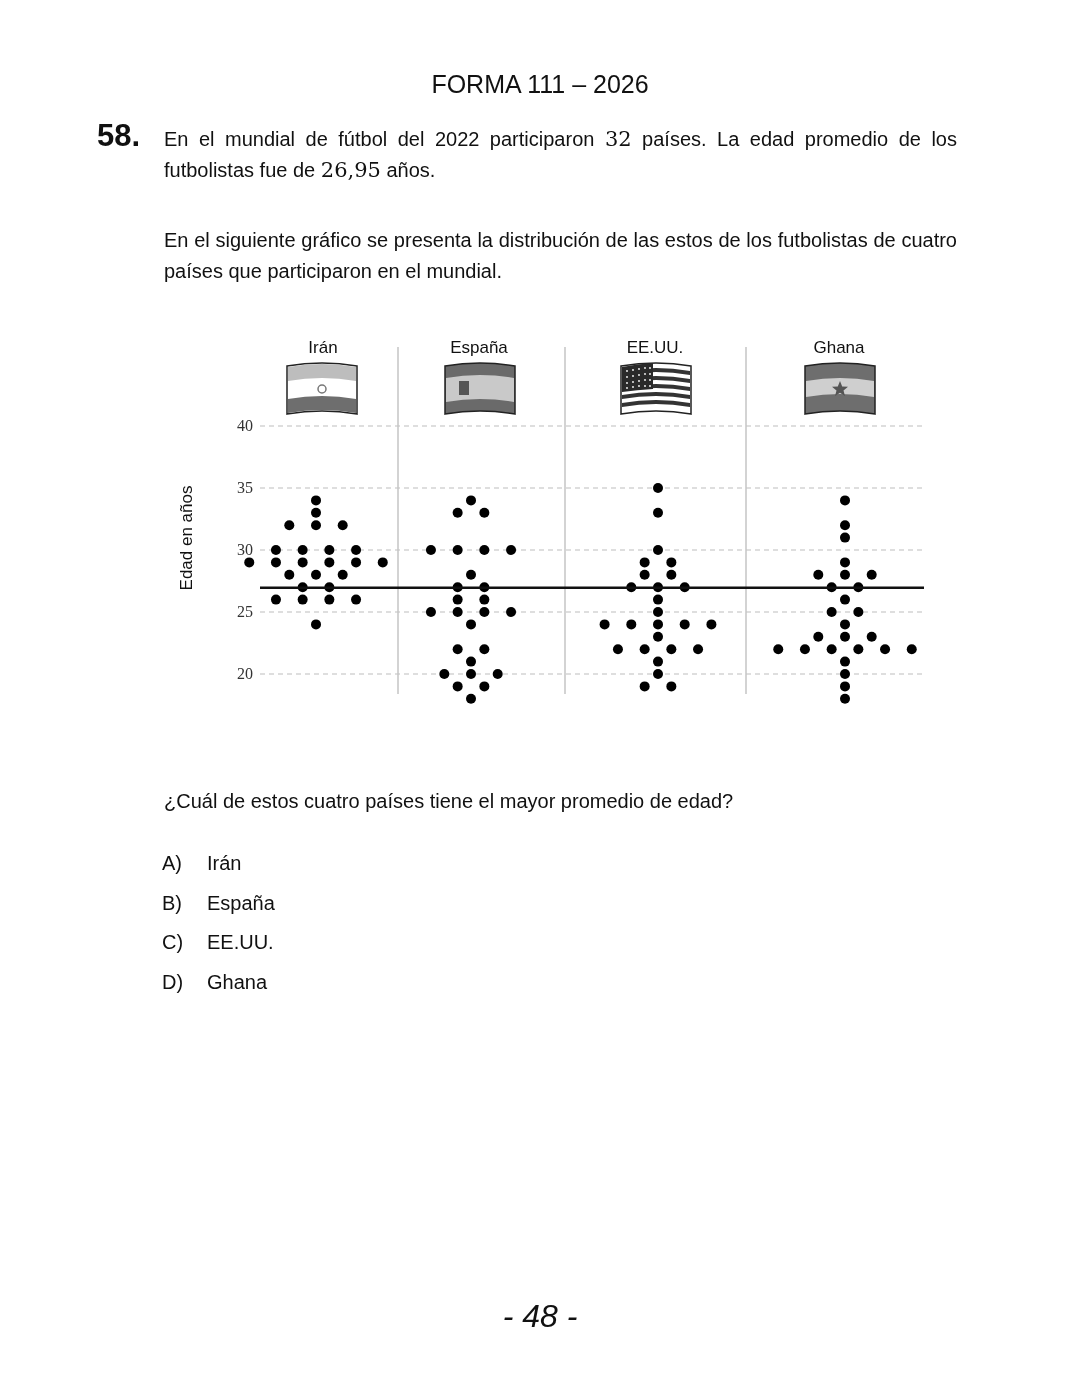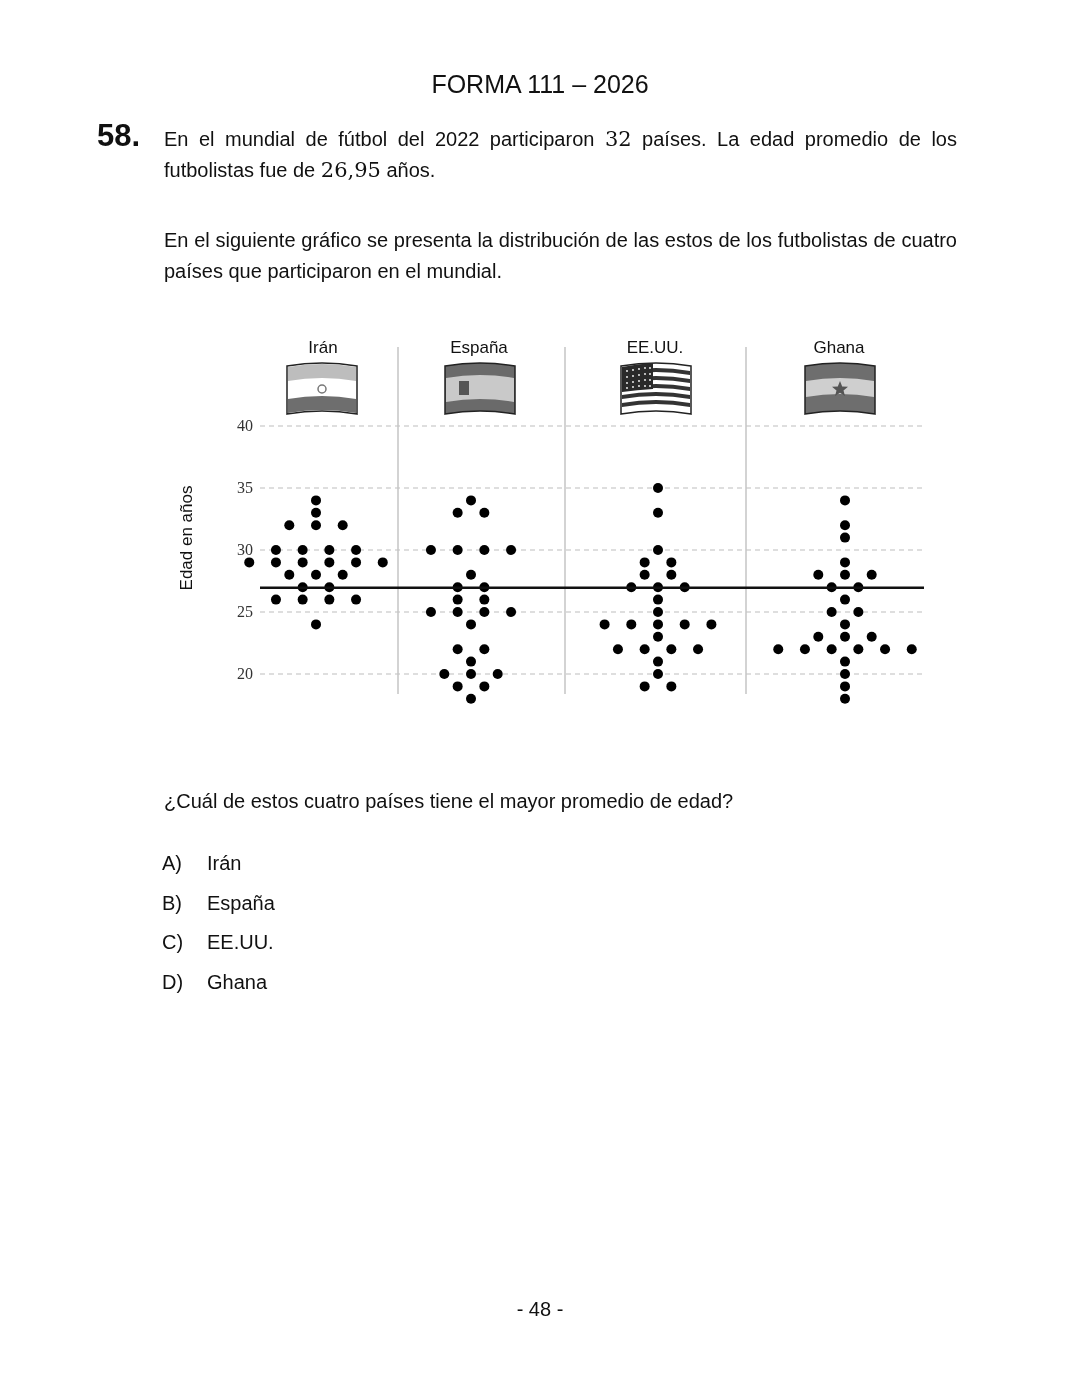--- a/index.html
+++ b/index.html
@@ -11,21 +11,21 @@
   .para { position: absolute; left: 164px; width: 793px; font-size: 20px; line-height: 31px;
           text-align: justify; }
   .p1 { top: 124px; }
   .p2 { top: 225px; }
   .math { font-family: "DejaVu Serif", "Liberation Serif", serif; font-size: 21px; }
   .chart { position: absolute; left: 0; top: 0; width: 1080px; height: 760px; }
   .question { position: absolute; left: 164px; top: 770px; font-size: 20px; margin-top: 20px; }
   .options { position: absolute; left: 162px; top: 852px; font-size: 20px; }
   .option { height: 39.5px; display: flex; }
   .option .letter { width: 45px; }
-  .footer { position: absolute; top: 1298px; left: 0; width: 1080px; text-align: center; font-size: 20px; }
+  .footer { position: absolute; top: 1298px; left: 0; width: 1080px; text-align: center; font-size: 32px; font-style: italic; }
   .ylabel-text { font-family: "Liberation Sans", sans-serif; font-size: 17px; fill: #111; }
   .tick-text { font-family: "Liberation Serif", serif; font-size: 16px; fill: #333; }
   .country-text { font-family: "Liberation Sans", sans-serif; font-size: 17px; fill: #111; }
 </style>
 </head>
 <body>
 
 <div class="header">FORMA 111 –  2026</div>
 
 <div class="qnum">58.</div>

